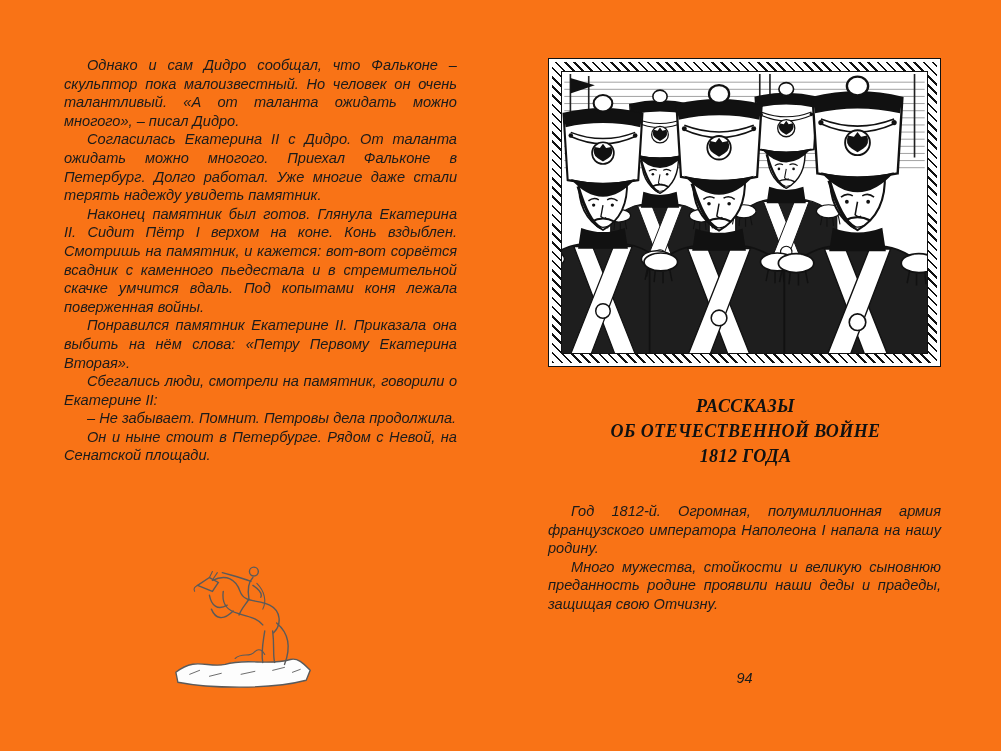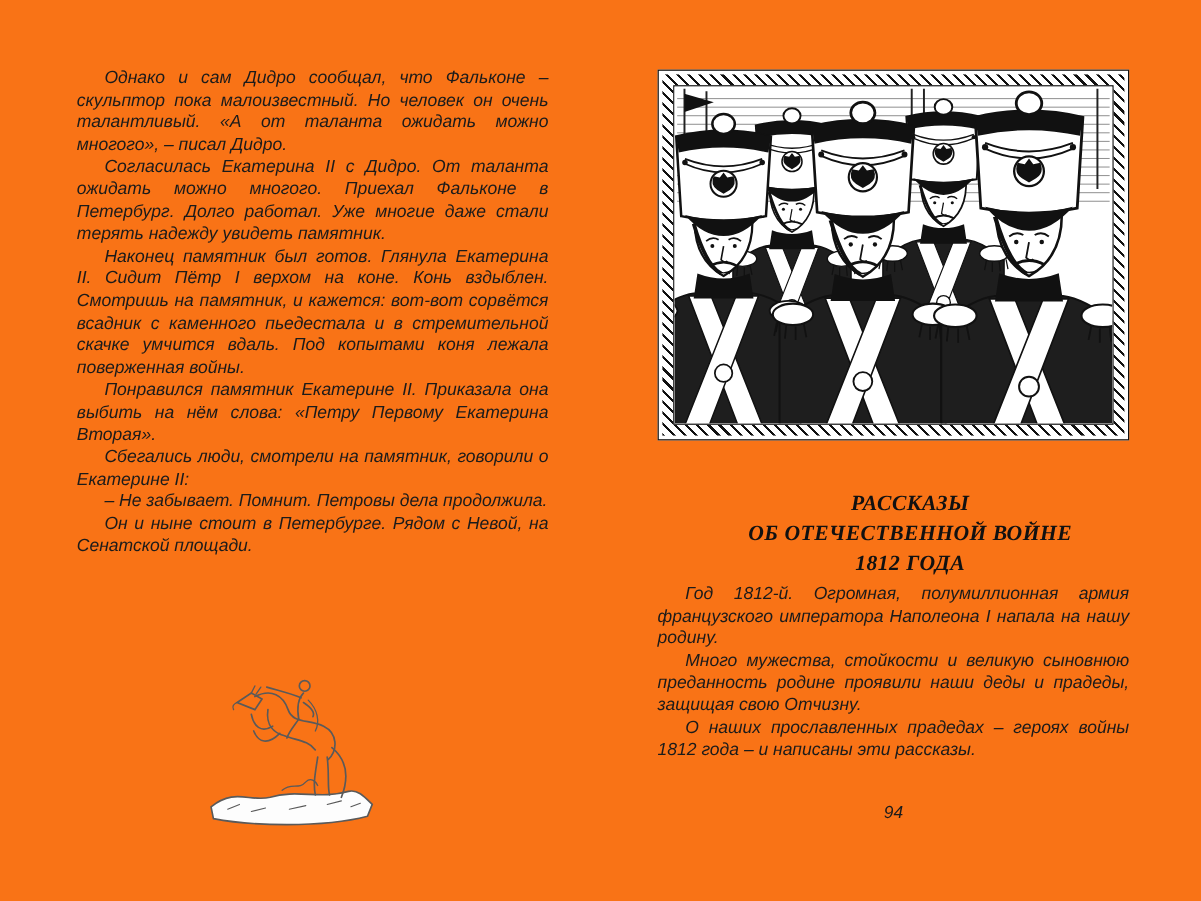--- a/index.html
+++ b/index.html
@@ -20,21 +20,21 @@
   .book-text p {
     margin: 0;
     text-indent: 23px;
     text-align: justify;
     font-size: 14.6px;
     line-height: 18.6px;
     hyphens: auto;
     -webkit-hyphens: auto;
   }
   .left-text  { position: absolute; top: 56px; left: 0; width: 100%; }
-  .right-text { position: absolute; top: 486px; left: 0; width: 100%; }
+  .right-text { position: absolute; top: 502px; left: 0; width: 100%; }
 
   
   .horseman-wrap {
     position: absolute;
     left: 96px; top: 540px;
     width: 170px; height: 158px;
   }
   .horseman-wrap svg { width: 100%; height: 100%; }
 
   
@@ -59,21 +59,21 @@
     border: 1px solid #111;
     background: #fff;
     overflow: hidden;
   }
   .illu-inner svg { width: 100%; height: 100%; display: block; }
 
   .chapter-title {
     position: absolute;
     top: 393px; left: 0;
     width: 100%;
-    margin: 14px;
+    margin: 1px;
     text-align: center;
     font-family: "Liberation Serif", serif;
     font-weight: 700;
     font-size: 18px;
     line-height: 25px;
     letter-spacing: 0.4px;
     color: #111;
   }
   .chapter-title span { display: block; }
 
@@ -208,19 +208,18 @@
 
     <h1 class="chapter-title">
       <span>РАССКАЗЫ</span>
       <span>ОБ ОТЕЧЕСТВЕННОЙ ВОЙНЕ</span>
       <span>1812 ГОДА</span>
     </h1>
 
     <div class="book-text right-text" lang="ru">
       <p>Год 1812-й. Огромная, полумиллионная армия французского императора Наполеона I напала на нашу родину.</p>
       <p>Много мужества, стойкости и великую сыновнюю преданность родине проявили наши деды и прадеды, защищая свою Отчизну.</p>
-      <p>О наших прославленных прадедах – героях войны 1812 года – и написаны эти рассказы.</p>
     </div>
 
     <div class="page-num">94</div>
   </div>
 
 </div>
 
 </body></html>

